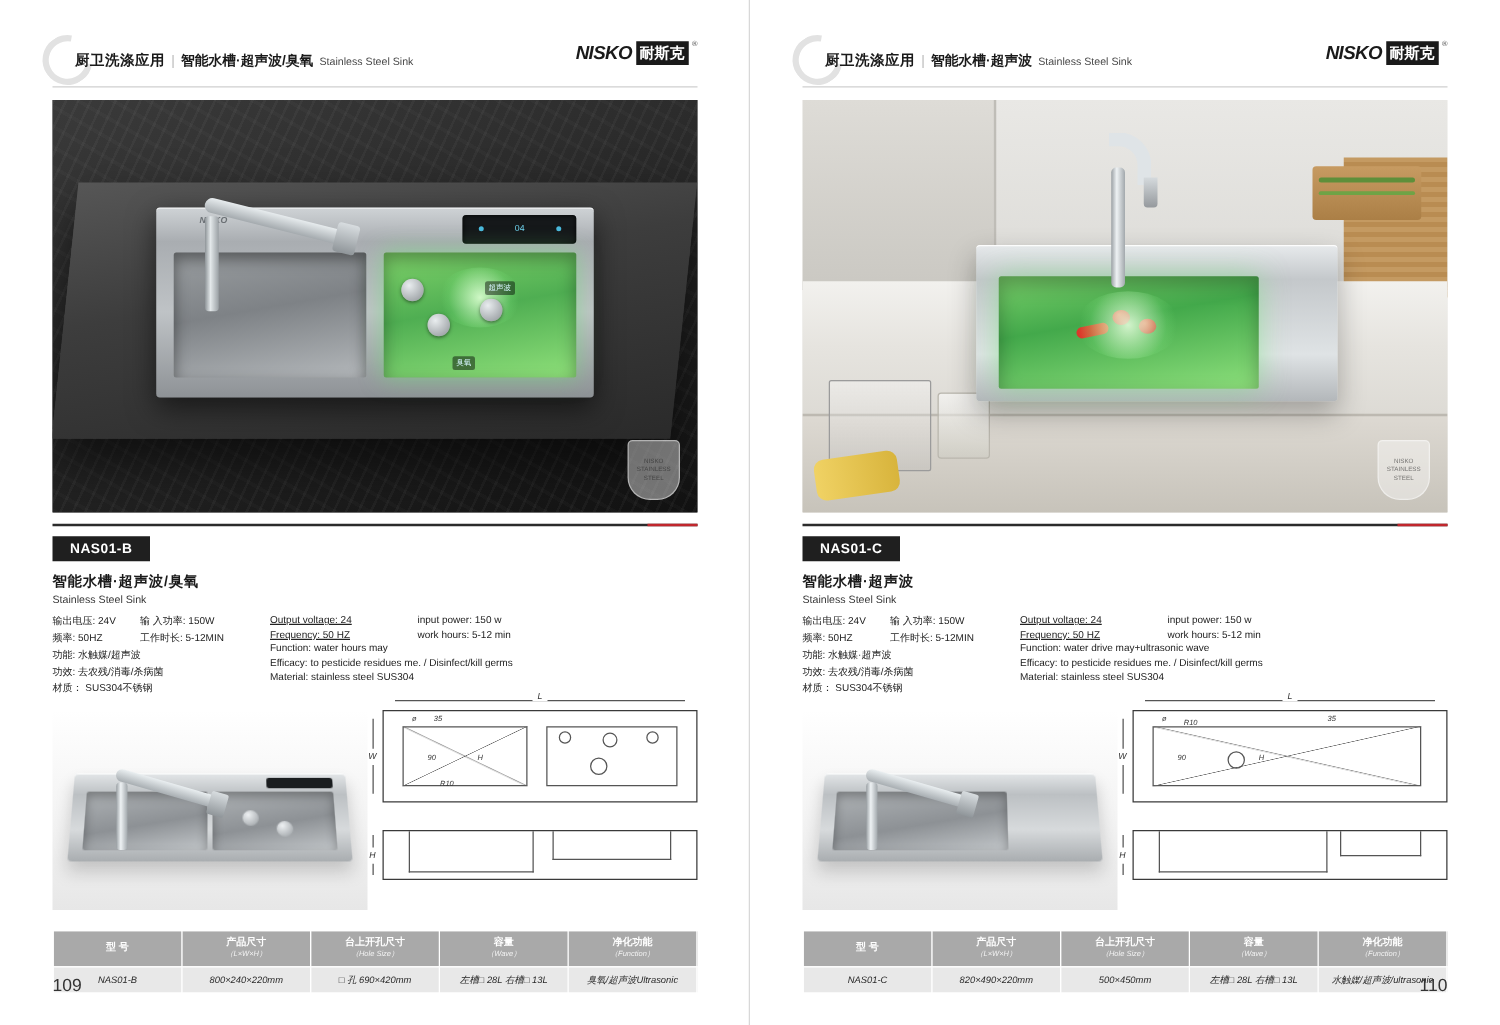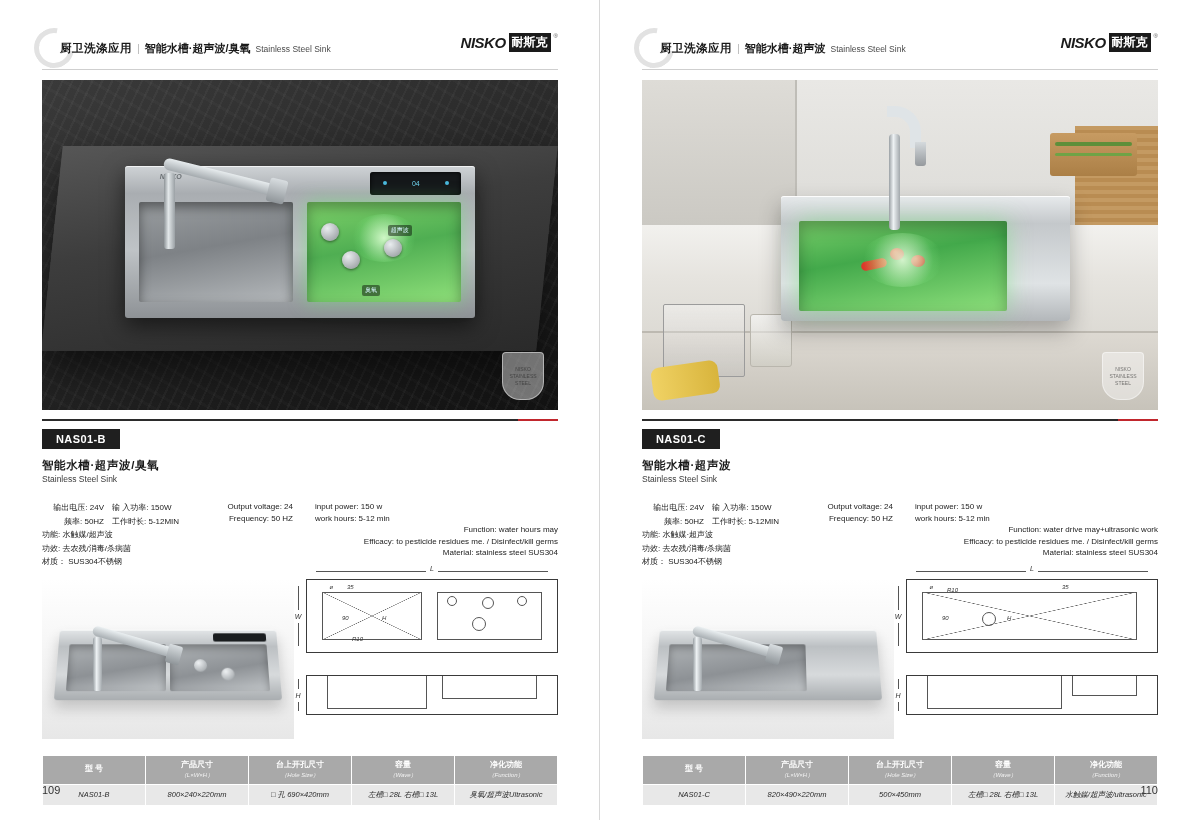--- a/index.html
+++ b/index.html
@@ -389,43 +389,42 @@
   }
   .prod-en {
     margin-top: 1px;
     font-size: 8.5px;
     color: #3a3a3a;
   }
 
   
   .specs {
     display: flex;
-    margin-top: 18px;
-    gap: 5px;
-    text-align: right;
+    margin-top: 7px;
+    gap: 24px;
   }
   .spec-col { display: flex; flex-direction: column; gap: 2.5px; }
   .spec-cn-col { width: 150px; }
   .spec-en-col { flex: 1; }
   .spec-row-cn {
     font-size: 8px;
     color: #222;
     display: flex;
     gap: 8px;
     white-space: nowrap;
   }
   .spec-row-cn .k { min-width: 62px; }
   .spec-row-en {
     font-size: 8px;
     color: #222;
     display: flex;
     gap: 22px;
     white-space: nowrap;
   }
-  .spec-row-en .a { min-width: 96px; }
+  .spec-row-en .a { min-width: 96px; text-decoration: underline; }
   .spec-one {
     font-size: 8px;
     color: #222;
     white-space: nowrap;
   }
 
   
   .figures {
     display: flex;
     margin-top: 12px;
@@ -576,21 +575,21 @@
     padding: 5px 2px;
     font-size: 7.5px;
     font-style: italic;
     color: #2a2a2a;
   }
 
   
   .folio {
     position: absolute;
     bottom: 24px;
-    font-size: 11px;
+    font-size: 14px;
     color: #333;
     text-align: center;
   }
   .folio.left { left: 42px; }
   .folio.right { right: 42px; }
 </style>
 </head>
 <body>
 
 <div class="spread">
@@ -838,21 +837,21 @@
       </div>
       <div class="spec-col spec-en-col">
         <div class="spec-row-en">
             <span class="a">Output voltage: 24</span>
             <span class="b">input power: 150 w</span>
           </div>
         <div class="spec-row-en">
             <span class="a">Frequency: 50 HZ</span>
             <span class="b">work hours: 5-12 min</span>
           </div>
-        <div class="spec-one">Function: water drive may+ultrasonic work</div>
+        <div class="spec-one">Function: water drive may+ultrasonic wave</div>
         <div class="spec-one">Efficacy: to pesticide residues me. / Disinfect/kill germs</div>
         <div class="spec-one">Material: stainless steel SUS304</div>
       </div>
     </div>
 
     <div class="figures">
       <div class="photo-small">
         <div class="ps-sink single">
           <div class="bl"></div>
         </div>

